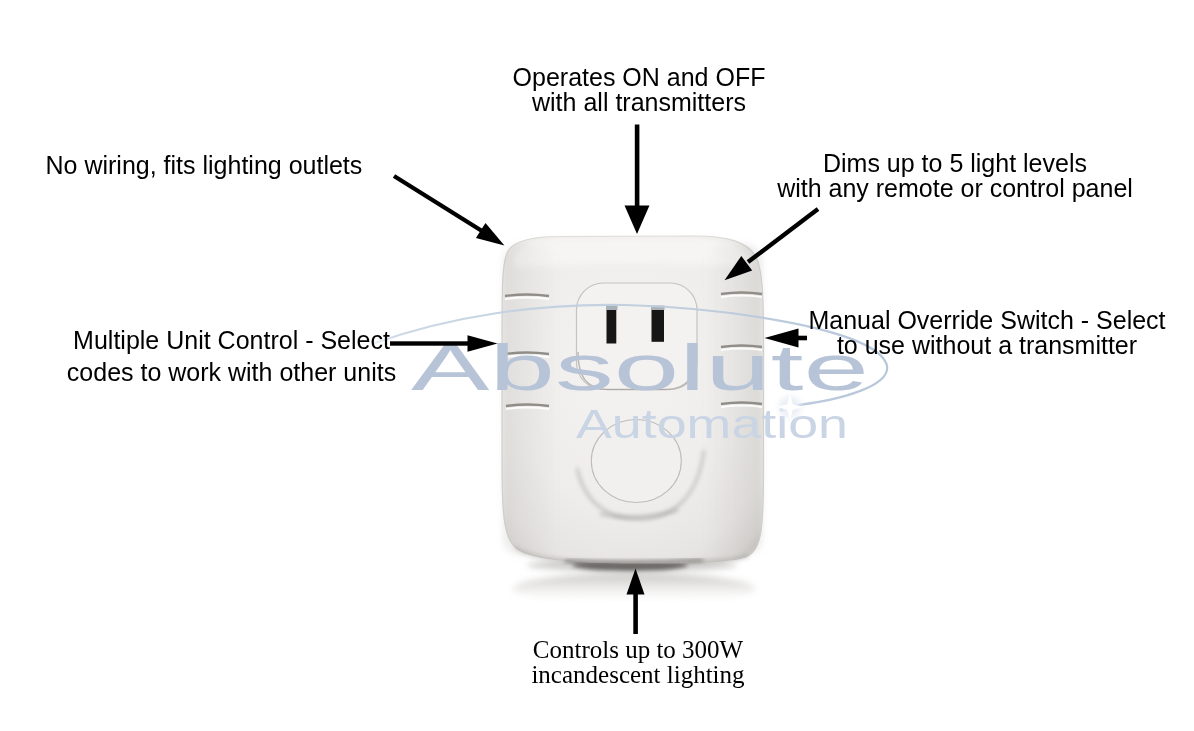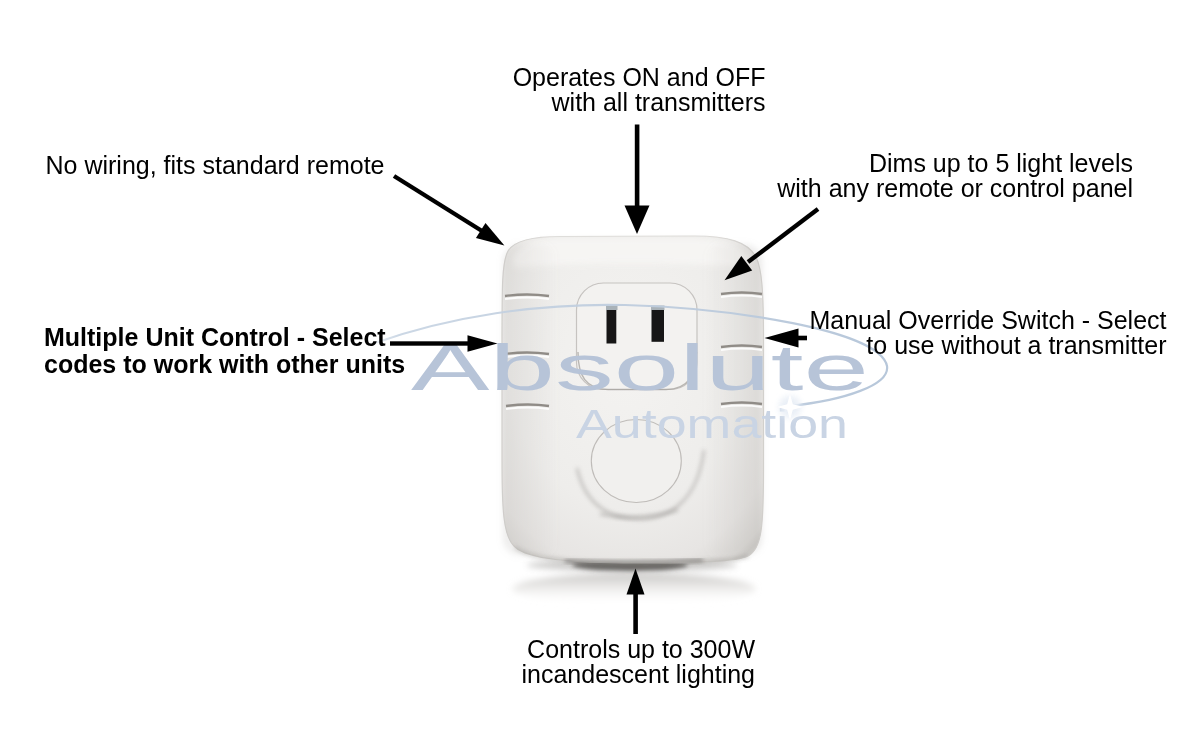--- a/index.html
+++ b/index.html
@@ -1,18 +1,18 @@
 <!DOCTYPE html>
 <html><head>
 <meta charset="utf-8">
 <style>
 html,body{margin:0;padding:0;}
 body{width:1194px;height:731px;background:#ffffff;overflow:hidden;position:relative;
      font-family:"Liberation Sans", sans-serif;}
-.lbl{position:absolute;color:#000;font-size:25px;line-height:25px;text-align:right;white-space:nowrap;-webkit-font-smoothing:antialiased;}
+.lbl{position:absolute;color:#000;font-size:25px;line-height:25px;text-align:center;white-space:nowrap;-webkit-font-smoothing:antialiased;}
 svg{position:absolute;left:0;top:0;}
 </style>
 </head>
 <body>
 <svg width="1194" height="731" viewBox="0 0 1194 731">
 <defs>
 <radialGradient id="bodyg" cx="0.47" cy="0.38" r="0.75">
  <stop offset="0" stop-color="#f4f3f1"></stop>
  <stop offset="0.6" stop-color="#eeedeb"></stop>
  <stop offset="0.85" stop-color="#e7e5e3"></stop>
@@ -141,17 +141,17 @@
 
  <rect x="797" y="335.7" width="10" height="4.6"></rect>
  <polygon points="764.5,338 798.5,328.5 798.5,347.5"></polygon>
 
  <rect x="633.3" y="592.5" width="4.6" height="41.5"></rect>
  <polygon points="635.5,568.5 626.5,594.5 644.5,594.5"></polygon>
 </g>
 </svg>
 
 <div class="lbl" style="left:512.5px;top:64.8px;width:253px;">Operates ON and OFF<br>with all transmitters</div>
-<div class="lbl" style="left:45.5px;top:152.9px;width:336px;text-align:left;">No wiring, fits standard remote</div>
+<div class="lbl" style="left:45.5px;top:152.9px;width:336px;text-align:left;">No wiring, fits lighting outlets</div>
 <div class="lbl" style="left:777px;top:151.3px;width:356px;">Dims up to 5 light levels<br>with any remote or control panel</div>
-<div class="lbl" style="left:44px;top:324.1px;width:331px;line-height:27px;font-weight:bold;">Multiple Unit Control - Select<br>codes to work with other units</div>
+<div class="lbl" style="left:66px;top:324.1px;width:331px;line-height:32px;">Multiple Unit Control - Select<br>codes to work with other units</div>
 <div class="lbl" style="left:807.5px;top:308px;width:359px;">Manual Override Switch - Select<br>to use without a transmitter</div>
-<div class="lbl" style="left:521px;top:636.8px;width:234px;">Controls up to 300W<br>incandescent lighting</div>
+<div class="lbl" style="left:521px;top:636.8px;width:234px;font-family:Liberation Serif, serif;">Controls up to 300W<br>incandescent lighting</div>
 
 </body></html>

